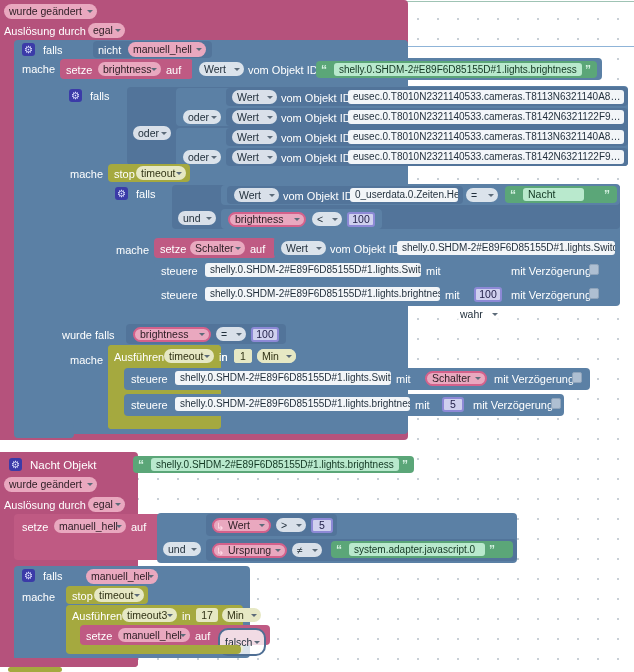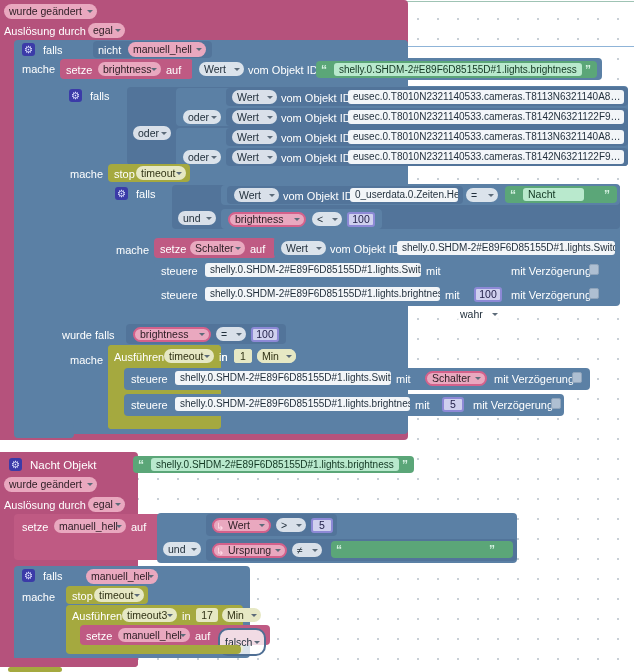--- a/index.html
+++ b/index.html
@@ -371,20 +371,23 @@
   <div class="blk c-logic-d" style="left:206px;top:539px;width:311px;height:22px;"></div>
   <div class="fld dd pinkdd" style="left:212px;top:543px;width:75px;height:15px;border:2px solid #d4618b;box-sizing:border-box;padding-left:14px;">
       <span>Ursprung</span>
     </div>
   <div class="arr" style="left:216px;top:547px;">↳</div>
   <div class="fld dd" style="left:292px;top:543px;width:30px;height:14px;">
       <span>≠</span>
     </div>
   <div class="blk c-text" style="left:331px;top:541px;width:182px;height:17px;"></div>
   <div class="q" style="left:336px;top:544px;">“</div>
+  <div class="fld txt" style="left:349px;top:543px;width:136px;height:13px;font-size:10px;">
+      <span>system.adapter.javascript.0</span>
+    </div>
   <div class="q" style="left:489px;top:544px;">”</div>
 
   <div class="blk c-logic" style="left:14px;top:566px;width:236px;height:92px;"></div>
   <div class="gear" style="left:22px;top:569px;"></div>
   <div class="lbl" style="left:43px;top:570px;">falls</div>
   <div class="fld dd pinkdd" style="left:86px;top:569px;width:72px;height:15px;">
       <span>manuell_hell</span>
     </div>
 
   <div class="lbl" style="left:22px;top:591px;">mache</div>

